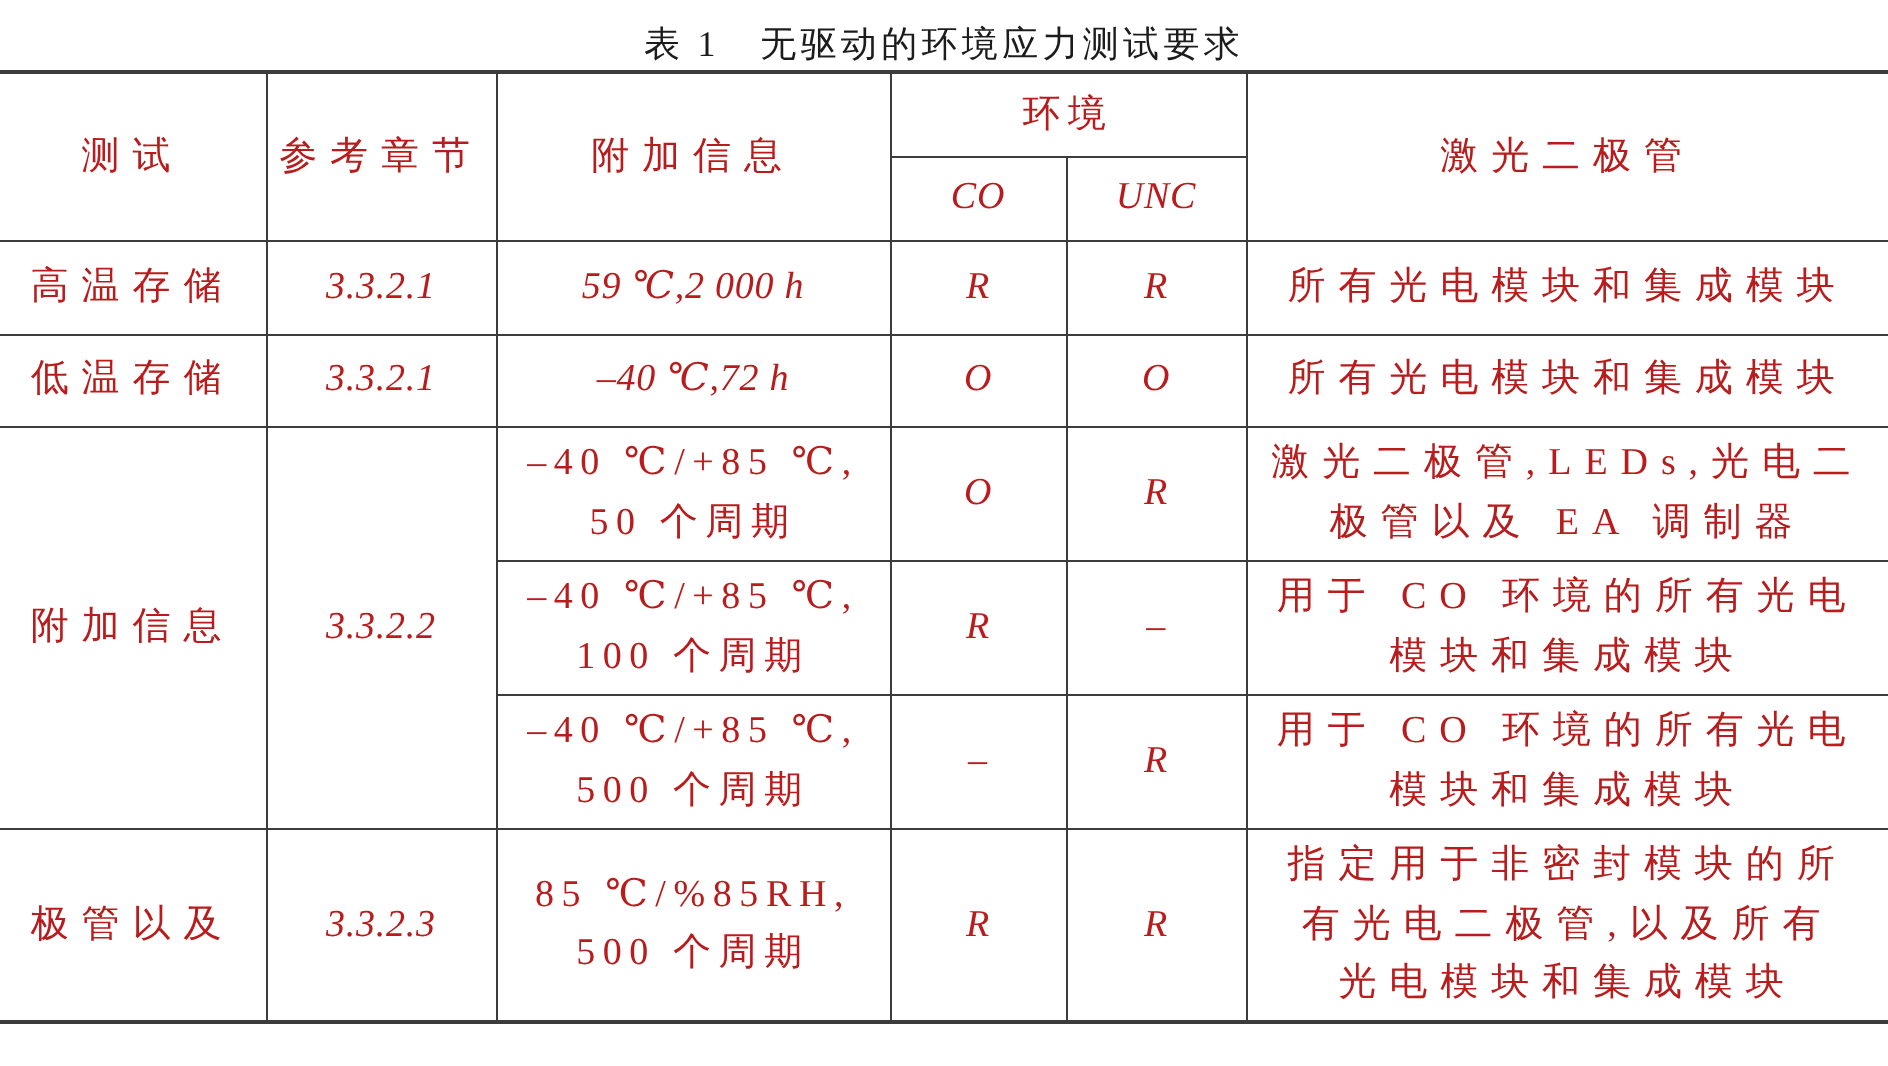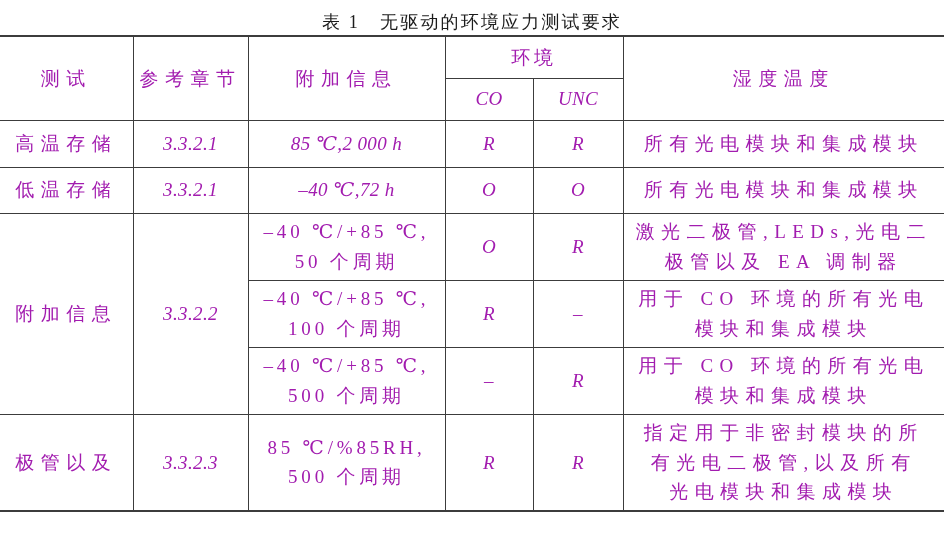--- a/index.html
+++ b/index.html
@@ -37,21 +37,21 @@
   table.req-table th,
   table.req-table td {
     border: 1px solid #3c3c3c;
     text-align: center;
     vertical-align: middle;
     padding: 2px 4px;
     box-sizing: border-box;
     font-weight: normal;
     white-space: pre-line;
     line-height: 1.55;
-    color: #a21caf;
+    color: #b91c1c;
   }
   
   table.req-table tr > th:first-child,
   table.req-table tr > td:first-child { border-left: none; }
   table.req-table tr > th:last-child,
   table.req-table tr > td:last-child { border-right: none; }
   .cjk-spaced { letter-spacing: 0.34em; }
   .cjk-spaced-sm { letter-spacing: 0.2em; }
   .latin { letter-spacing: 0.02em; font-style: italic; }
 </style>
@@ -70,33 +70,33 @@
       <col style="width:88px">
       <col style="width:90px">
       <col style="width:321px">
     </colgroup>
     <thead>
       <tr style="height:42px">
         <th rowspan="2" class="cjk-spaced">测试</th>
         <th rowspan="2" class="cjk-spaced">参考章节</th>
         <th rowspan="2" class="cjk-spaced">附加信息</th>
         <th colspan="2" class="cjk-spaced-sm">环境</th>
-        <th rowspan="2" class="cjk-spaced">湿度温度</th>
+        <th rowspan="2" class="cjk-spaced">激光二极管</th>
       </tr>
       <tr style="height:42px">
         <th class="latin">CO</th>
         <th class="latin">UNC</th>
       </tr>
     </thead>
     <tbody>
 
       <tr style="height:47px">
         <td class="cjk-spaced">高温存储</td>
         <td class="latin">3.3.2.1</td>
-        <td class="latin">85 ℃,2 000 h</td>
+        <td class="latin">59 ℃,2 000 h</td>
         <td class="latin">R</td>
         <td class="latin">R</td>
         <td class="cjk-spaced">所有光电模块和集成模块</td>
       </tr>
 
       <tr style="height:46px">
         <td class="cjk-spaced">低温存储</td>
         <td class="latin">3.3.2.1</td>
         <td class="latin">–40 ℃,72 h</td>
         <td class="latin">O</td>

